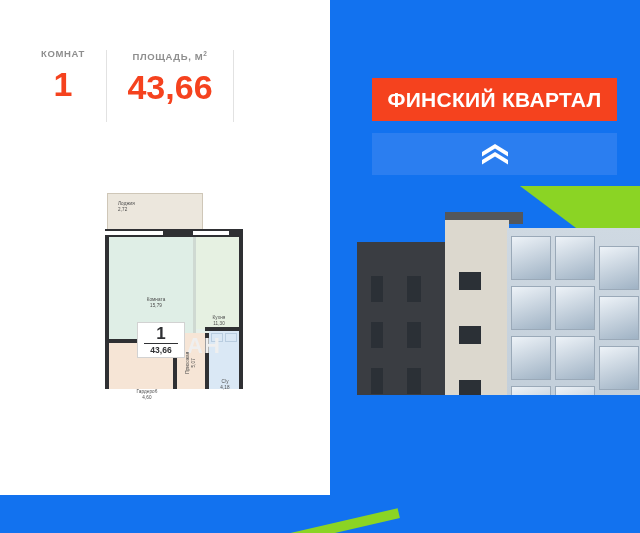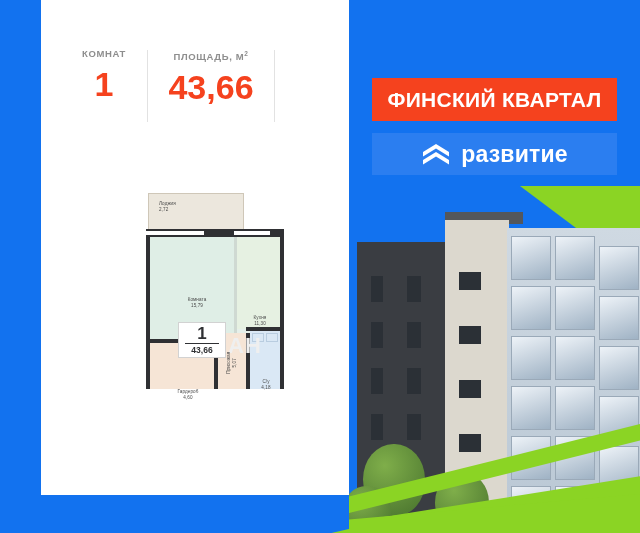--- a/index.html
+++ b/index.html
@@ -9,21 +9,20 @@
     background: #1272ef;
     overflow: hidden;
   }
   #root { position: relative; width: 640px; height: 533px; background: #1272ef; }
 
   
   .card {
     position: absolute; left: 0; top: 0;
     width: 330px; height: 495px;
     background: #ffffff;
-    margin-left: 41px;
   }
 
   
   .stats { position:absolute; left: 20px; top: 48px; width: 300px; height: 74px; display:flex; align-items:flex-start; }
   .stat { display:flex; flex-direction:column; align-items:center; justify-content:flex-start; }
   .stat-label {
     font-size: 9.5px; letter-spacing: .6px; color: #8e8e8e; font-weight: 700;
     text-transform: uppercase; line-height: 12px; white-space: nowrap;
   }
   .stat-value {
@@ -100,21 +99,21 @@
   .badge-a { font-size: 8.5px; font-weight:700; color:#2f3033; line-height:10px; }
 
   
   .plan-wm {
     position:absolute; left: 8px; top: 96px; width: 140px;
     font-size: 22px; font-weight:700; color:#efefef; letter-spacing:1px;
     text-align:center; pointer-events:none;
   }
 
   
-  .right { position:absolute; left: 349px; top: 0; width: 291px; height: 533px; background:#1272ef; overflow:hidden; }
+  .right { position:absolute; left: 349px; top: 0; width: 291px; height: 395px; background:#1272ef; overflow:hidden; }
 
   .logo-red {
     position:absolute; left: 23px; top: 78px; width: 245px; height: 43px;
     background:#f5421e; display:flex; align-items:center; justify-content:center;
   }
   .logo-red span { color:#fff; font-size: 21px; font-weight:700; letter-spacing:.3px; white-space:nowrap; }
   .logo-blue {
     position:absolute; left: 23px; top: 133px; width: 245px; height: 42px;
     background:#2b7ef0; display:flex; align-items:center; justify-content:center; gap:10px;
   }
@@ -246,21 +245,20 @@
 
     <div class="logo-red">
       <span>ФИНСКИЙ КВАРТАЛ</span>
     </div>
 
     <div class="logo-blue">
       <svg width="30" height="26" viewBox="0 0 30 26">
         <path d="M2 11 L15 3 L28 11 L28 15.5 L15 7.5 L2 15.5 Z" fill="#ffffff"></path>
         <path d="M2 19 L15 11 L28 19 L28 23.5 L15 15.5 L2 23.5 Z" fill="#ffffff"></path>
       </svg>
-      <span class="txt">развитие</span>
     </div>
 
     <div class="photo">
       <div class="sky"></div>
       <div class="greenwedge"></div>
 
       <div class="bldg-dark">
         <div class="win" style="left:14px; top:34px;  width:12px; height:26px;"></div>
         <div class="win" style="left:14px; top:80px;  width:12px; height:26px;"></div>
         <div class="win" style="left:14px; top:126px; width:12px; height:26px;"></div>

